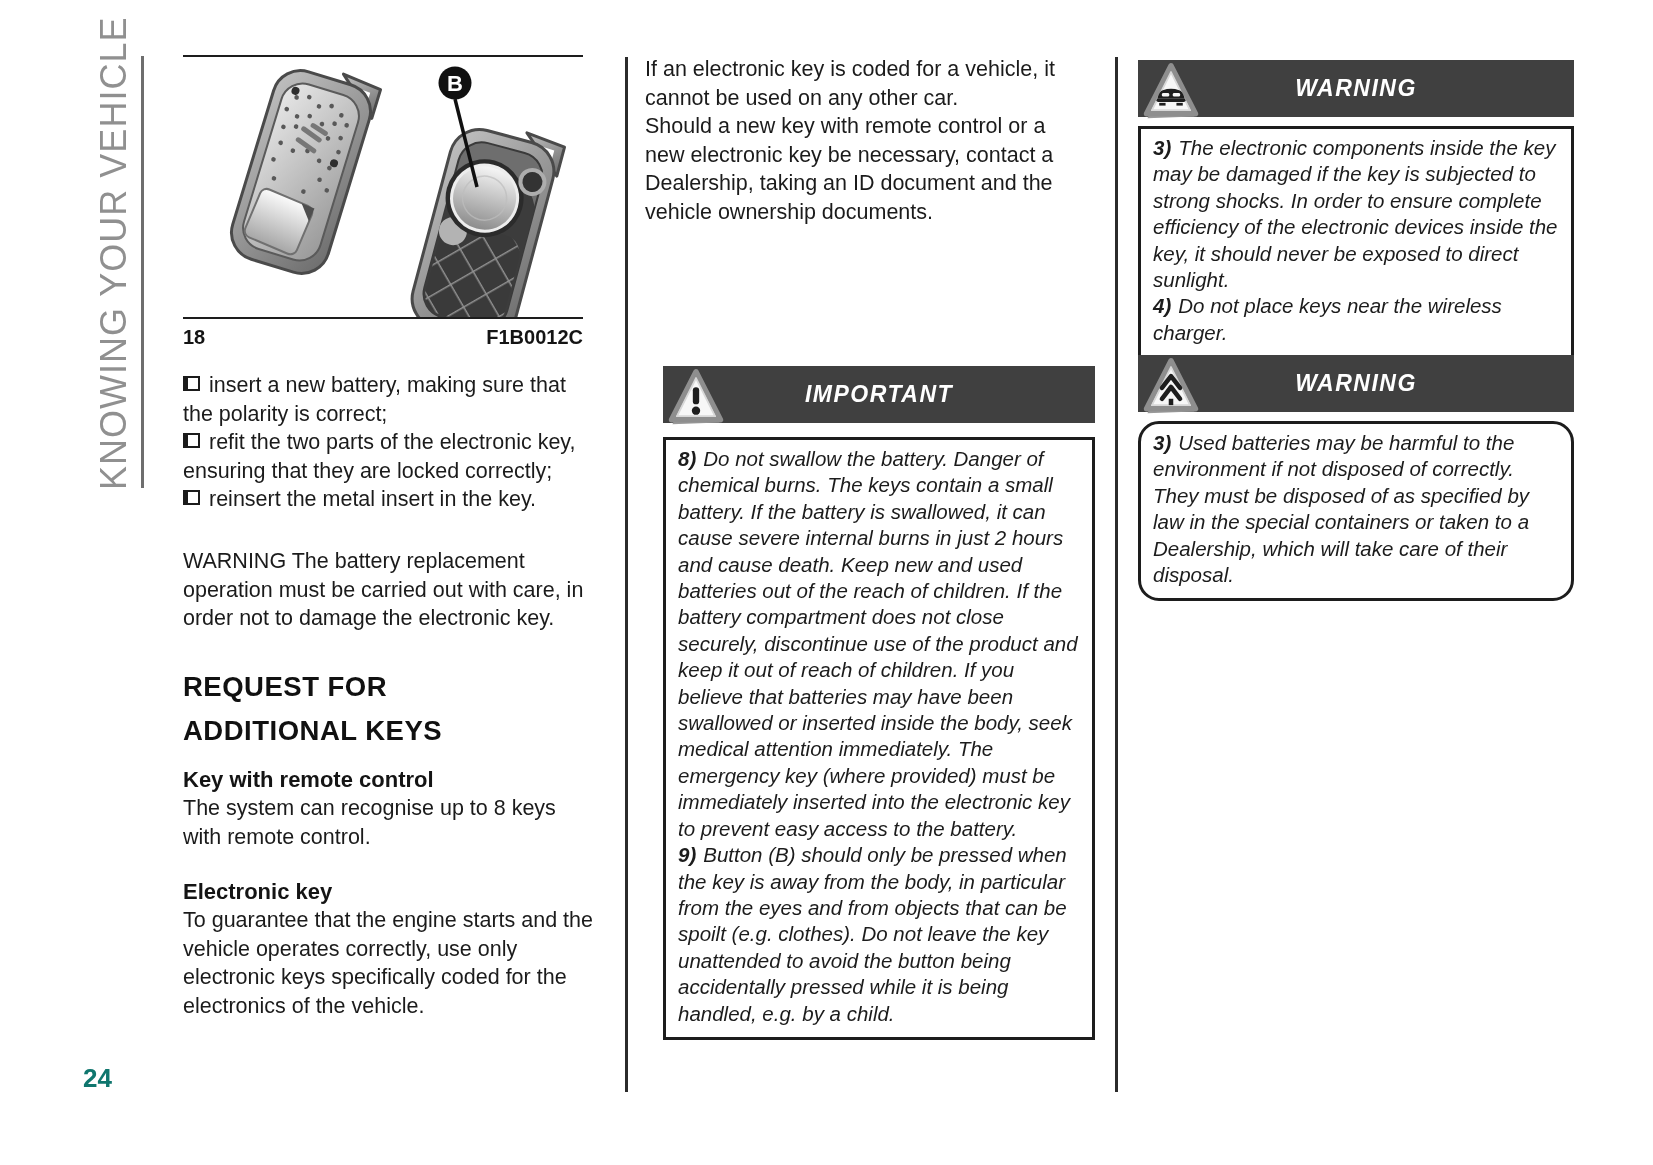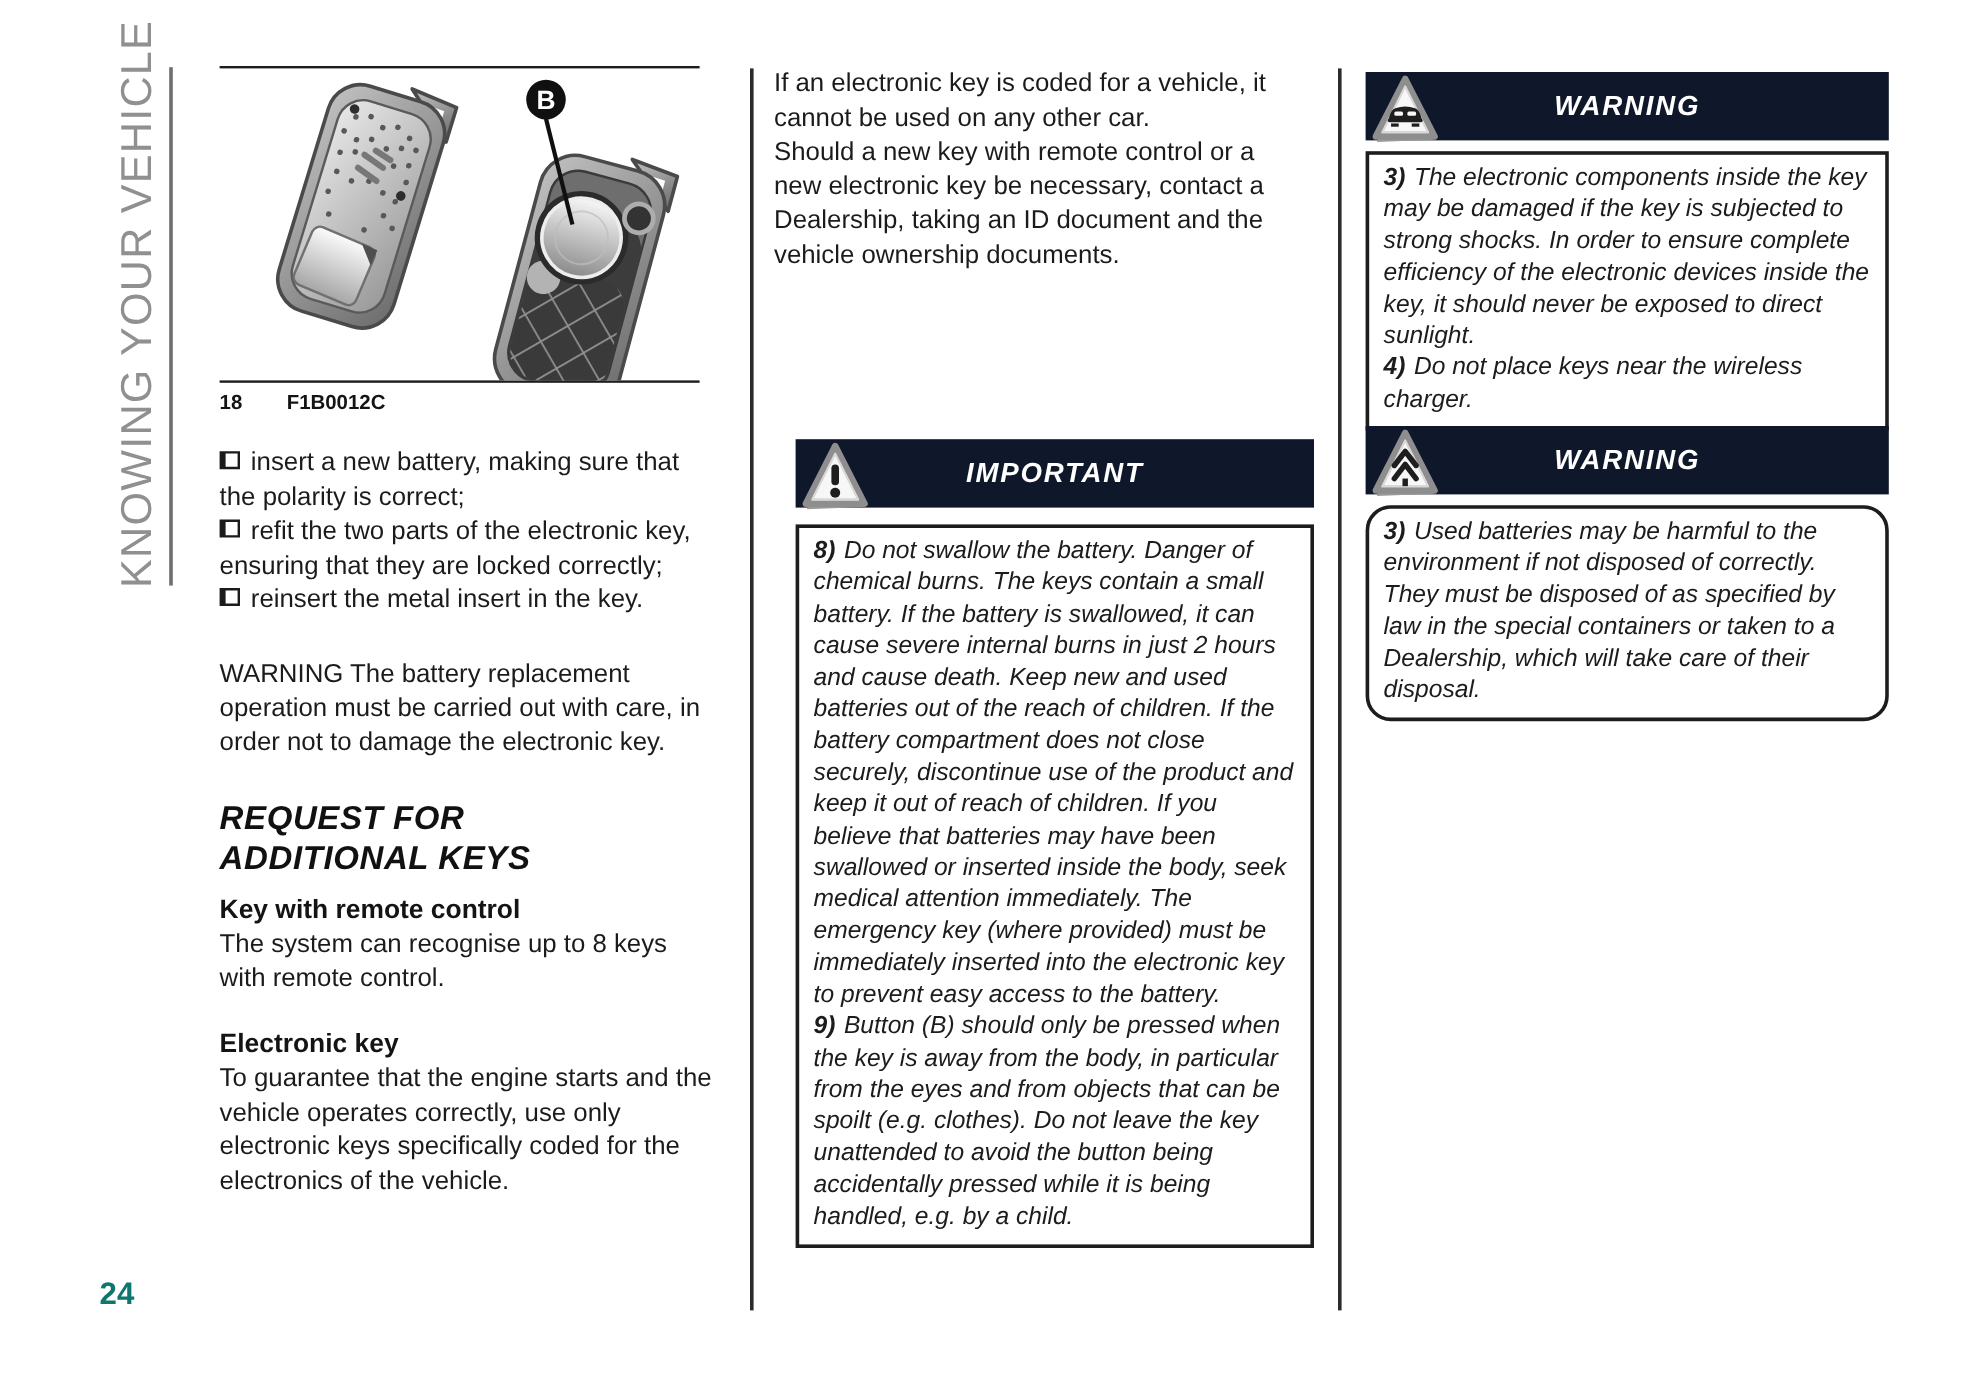--- a/index.html
+++ b/index.html
@@ -16,36 +16,36 @@
   }
   #sidebar-rule{left:141px;top:56px;width:3px;height:432px;background:#6e6e6e;}
   
   .divider{width:2.5px;background:#2b2b2b;top:57px;height:1035px;}
   #divider-1{left:625px;}
   #divider-2{left:1115px;}
   
   #figure-block{left:183px;top:55px;width:400px;border-top:2.5px solid #1d1d1d;}
   #figure-art{border-bottom:2.5px solid #1d1d1d;}
   #figure-art svg{display:block;}
-  #figure-caption{display:flex;font-weight:bold;font-size:17px;padding-top:7px;color:#141414;gap:37px;}
+  #figure-caption{display:flex;justify-content:space-between;font-weight:bold;font-size:20px;padding-top:7px;color:#141414;}
   
   .body-text{font-size:21.5px;line-height:28.6px;color:#1b1b1b;}
   .body-text p{margin:0;}
   #left-col{left:183px;top:371px;width:412px;}
   .sq{display:inline-block;width:10px;height:11px;border:2.5px solid #1b1b1b;border-left-width:5px;margin-right:9px;transform:translateY(-1px);}
   #warning-note{margin-top:33px;}
-  #section-heading{margin-top:32px;font-size:27.5px;line-height:33px;font-weight:bold;letter-spacing:0.5px;white-space:pre-line;color:#111;font-style:italic;}
+  #section-heading{margin-top:32px;font-size:27.5px;line-height:44px;font-weight:bold;letter-spacing:0.5px;white-space:pre-line;color:#111;}
   .sub-heading{font-size:22px;font-weight:bold;margin-top:13px;color:#141414;}
   .sub-body{margin-top:2px;}
   #sub2-heading{margin-top:26px;}
   #mid-col{left:645px;top:55px;width:422px;}
   #dup-heading{margin-top:13px;}
   
   .warn-header{height:57px;}
-  .warn-bar{height:57px;background:#0f172a;display:flex;align-items:center;justify-content:center;}
+  .warn-bar{height:57px;background:#404040;display:flex;align-items:center;justify-content:center;}
   .warn-title{color:#ffffff;font-weight:bold;font-style:italic;font-size:23px;letter-spacing:1.5px;}
   .tri-icon{position:absolute;left:4px;top:-3px;}
   #important-header{left:663px;top:366px;width:432px;}
   #important-box{left:663px;top:437px;width:432px;}
   #warn1-header{left:1138px;top:60px;width:436px;}
   #warn1-box{left:1138px;top:126px;width:436px;}
   #warn2-header{left:1138px;top:355px;width:436px;}
   #warn2-box{left:1138px;top:421px;width:436px;border-radius:21px;}
   .note-box{
     border:3px solid #1d1d1d;padding:6px 12px 10px;box-sizing:border-box;

